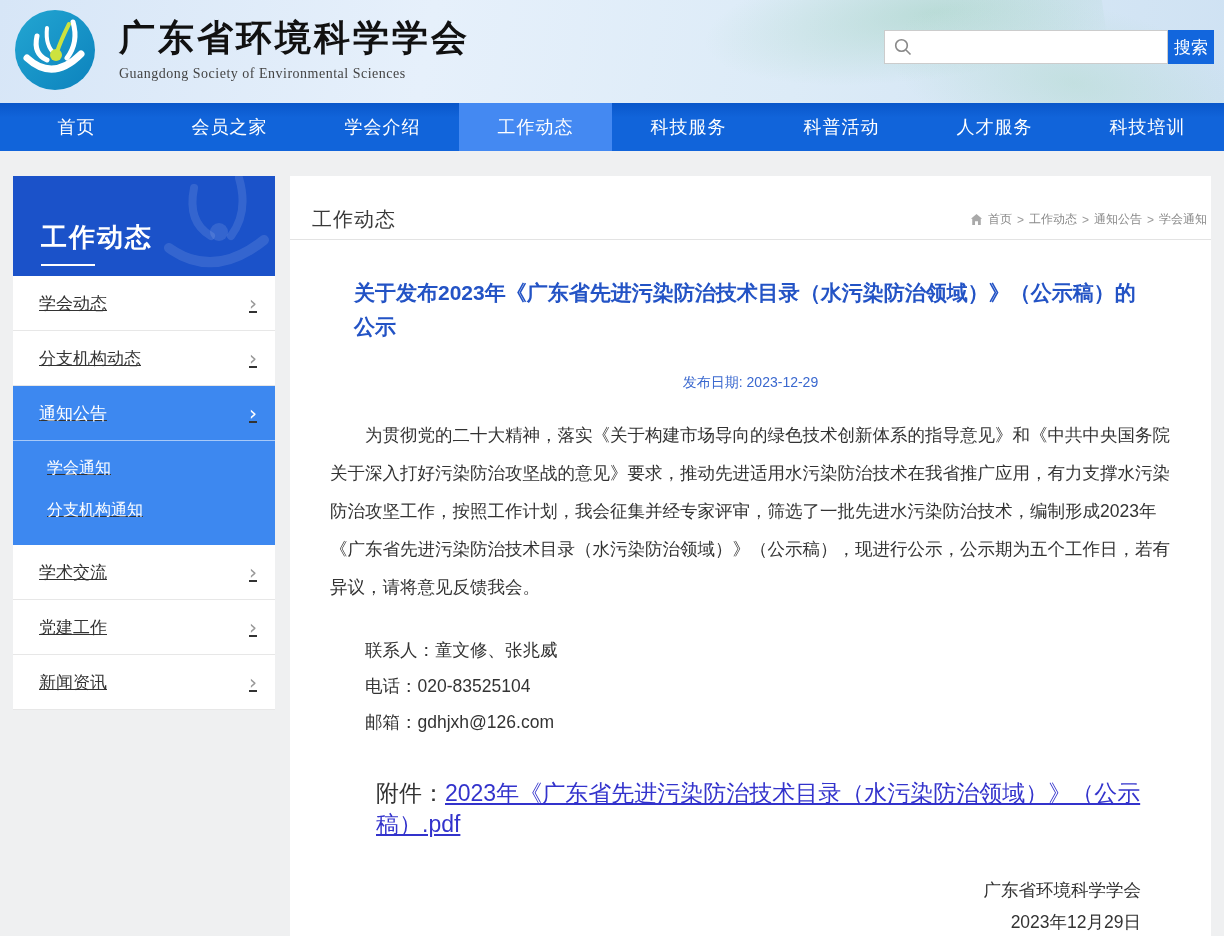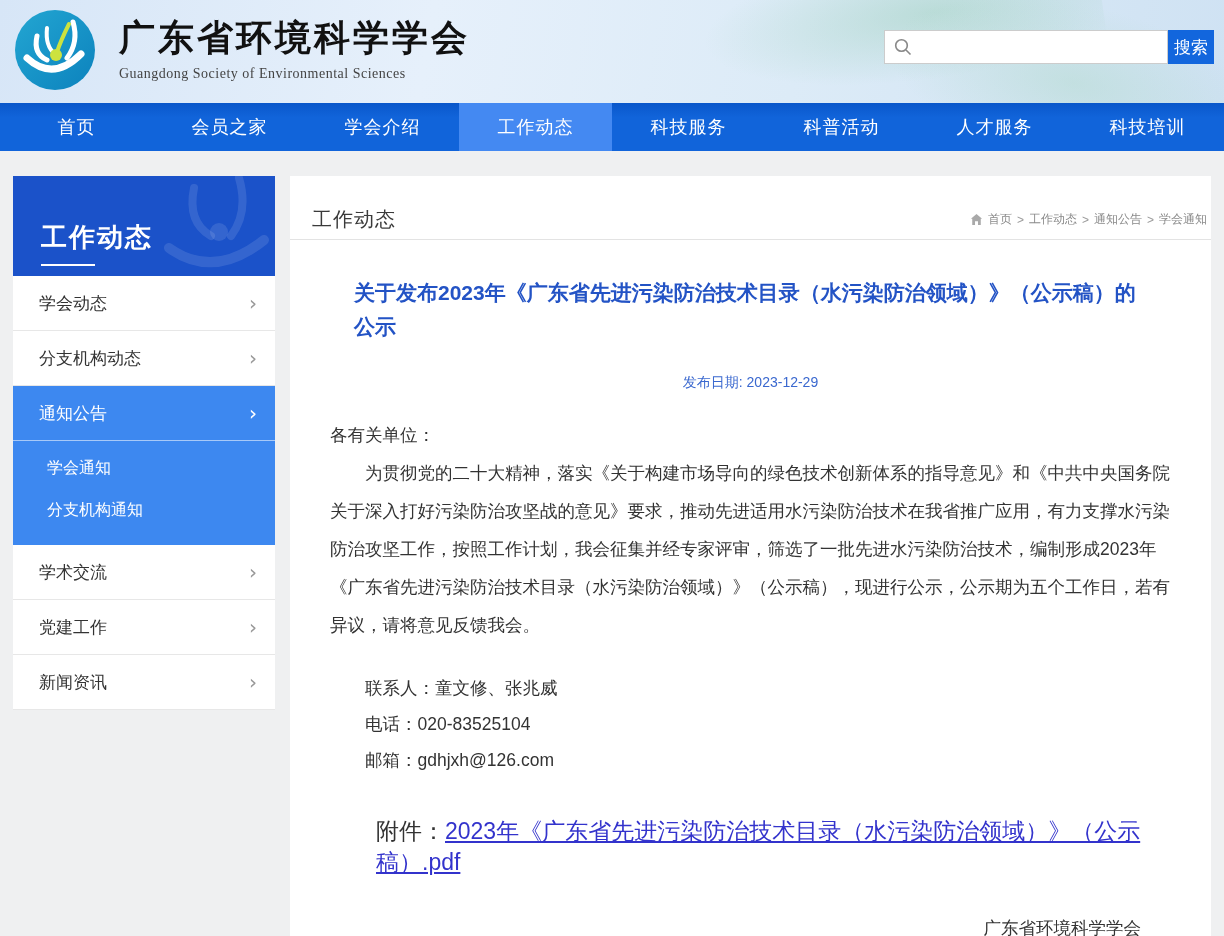--- a/index.html
+++ b/index.html
@@ -72,21 +72,21 @@
     position:relative; height:100px; background:#1b52c9; overflow:hidden;
     padding: 44px 0 0 28px;
   }
   .sidebar-head-title {
     position:relative; z-index:2; color:#fff; font-size:26px; font-weight:bold; letter-spacing:2px;
   }
   .sidebar-head-title::after {
     content:""; display:block; width:54px; height:2px; background:#fff; margin-top:9px;
   }
   .sidebar-watermark { position:absolute; right:-14px; top:-6px; z-index:1; opacity:0.8; }
-  .menu { background:#fff; }
+  .menu { background:#fff;text-decoration:underline; }
   .menu-item {
     height:55px; display:flex; align-items:center; justify-content:space-between;
     padding: 0 18px 0 26px; border-bottom:1px solid #e7e7e7; font-size:17px; color:#333;
     cursor:pointer; background:#fff;
   }
   .menu-item .chev { color:#999; font-size:20px; line-height:1; font-family:"DejaVu Sans", sans-serif; }
   .menu-item.active { background:#3d88f0; color:#fff; border-bottom:1px solid rgba(255,255,255,0.55); }
   .menu-item.active .chev { color:#fff; }
   .submenu { background:#3d88f0; padding: 6px 0 14px; }
   .submenu-item {
@@ -229,21 +229,20 @@
           <span class="sep">&gt;</span>
           <a>学会通知</a>
         </div>
       </div>
       <div class="panel-divider"></div>
 
       <div class="article">
         <div class="article-title">关于发布2023年《广东省先进污染防治技术目录（水污染防治领域）》（公示稿）的公示</div>
         <div class="article-date">发布日期: 2023-12-29</div>
         <div class="article-body">
-          <div class="salutation">各有关单位：</div>
           <div class="para">为贯彻党的二十大精神，落实《关于构建市场导向的绿色技术创新体系的指导意见》和《中共中央国务院关于深入打好污染防治攻坚战的意见》要求，推动先进适用水污染防治技术在我省推广应用，有力支撑水污染防治攻坚工作，按照工作计划，我会征集并经专家评审，筛选了一批先进水污染防治技术，编制形成2023年《广东省先进污染防治技术目录（水污染防治领域）》（公示稿），现进行公示，公示期为五个工作日，若有异议，请将意见反馈我会。</div>
         </div>
         <div class="contact-block">
           <div>联系人：童文修、张兆威</div>
           <div>电话：020-83525104</div>
           <div>邮箱：gdhjxh@126.com</div>
         </div>
         <div class="attach-line">
           <span>附件：</span><a class="attach-link">2023年《广东省先进污染防治技术目录（水污染防治领域）》（公示稿）.pdf</a>
         </div>

